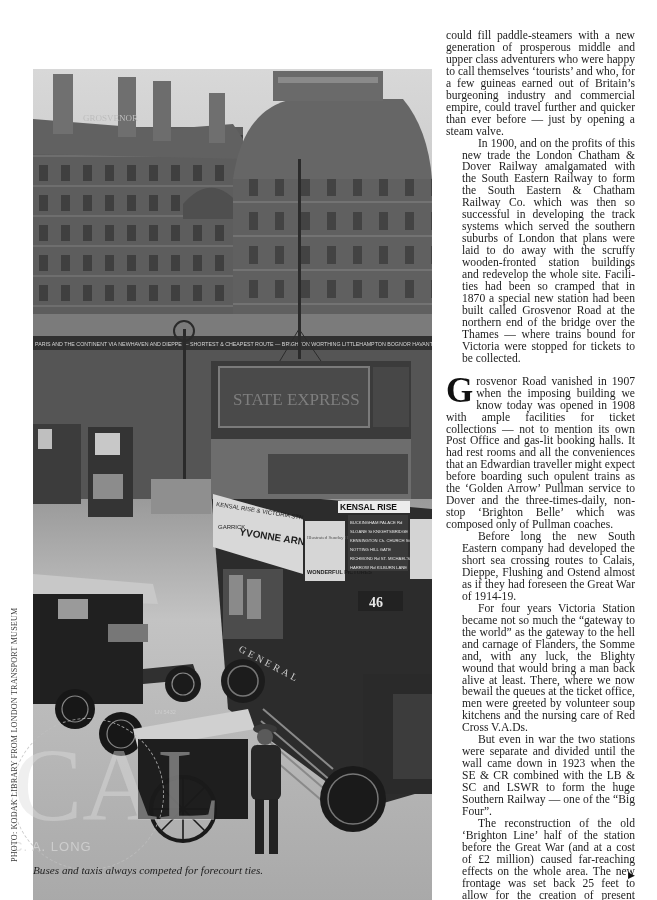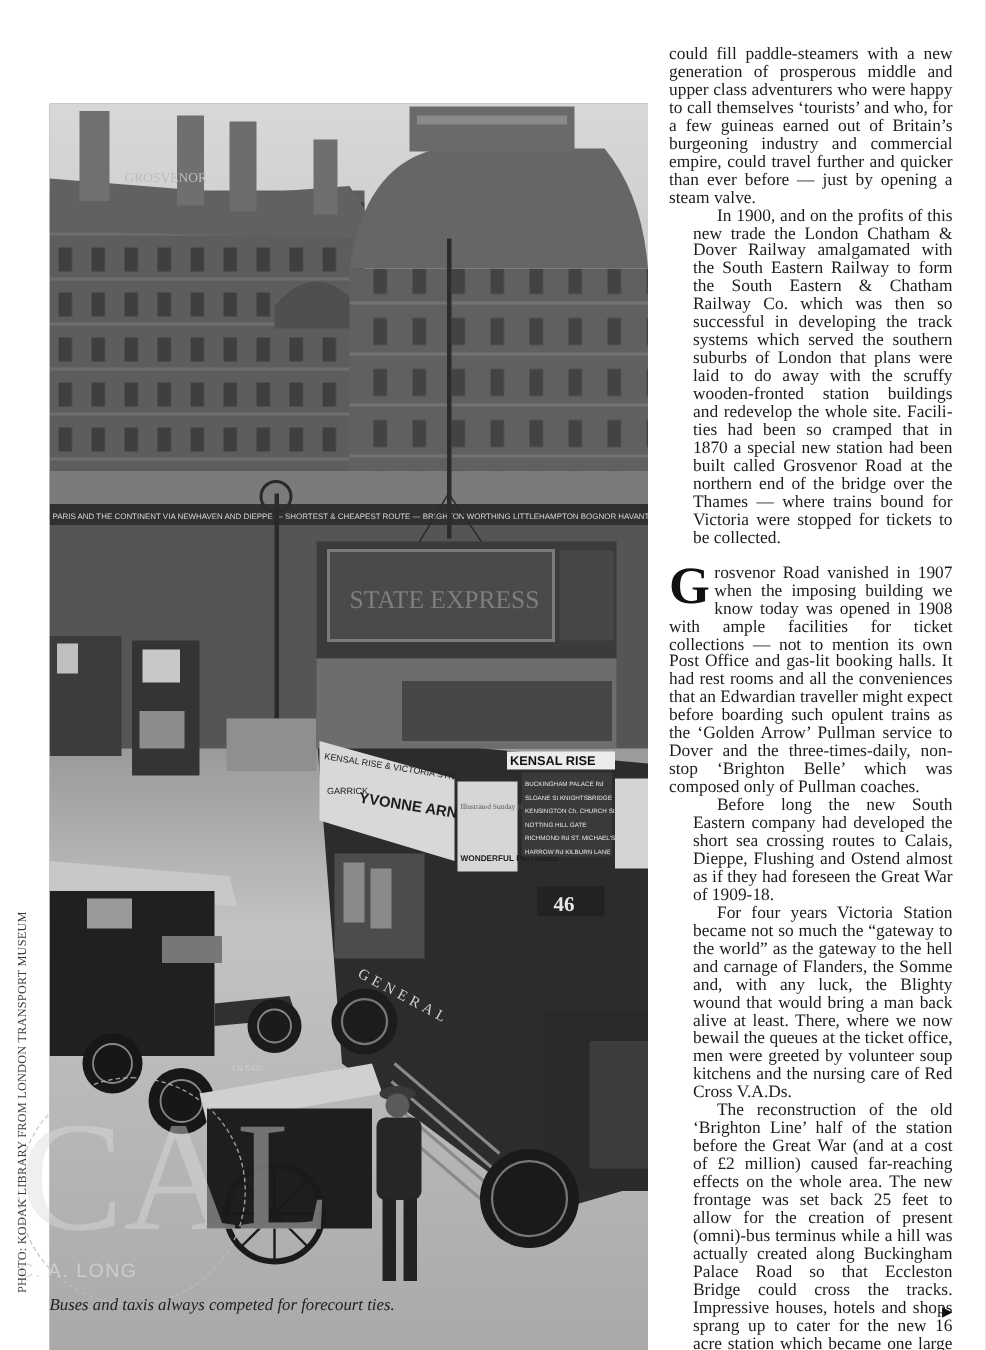--- a/index.html
+++ b/index.html
@@ -227,17 +227,18 @@
   <div class="wm-name">C. A. LONG</div>
 </div>
 
 <div class="credit">PHOTO: KODAK LIBRARY FROM LONDON TRANSPORT MUSEUM</div>
 <div class="caption">Buses and taxis always competed for forecourt ties.</div>
 
 <div class="column">
   <p>could fill paddle-steamers with a new gen­eration of prosperous middle and upper class adventurers who were happy to call themselves ‘tourists’ and who, for a few guineas earned out of Britain’s burgeoning industry and commercial empire, could travel further and quicker than ever before — just by opening a steam valve.</p>
   <p class="indent">In 1900, and on the profits of this new trade the London Chatham &amp; Dover Rail­way amalgamated with the South Eastern Railway to form the South Eastern &amp; Chatham Railway Co. which was then so successful in developing the track systems which served the southern suburbs of Lon­don that plans were laid to do away with the scruffy wooden-fronted station build­ings and redevelop the whole site. Facili­ties had been so cramped that in 1870 a special new station had been built called Grosvenor Road at the northern end of the bridge over the Thames — where trains bound for Victoria were stopped for tickets to be collected.</p>
   <p class="gap"><span class="dropcap">G</span><span>rosvenor Road vanished in 1907 when the imposing building we know today was opened in 1908 with ample facil­ities for ticket collections — not to mention its own Post Office and gas-lit booking halls. It had rest rooms and all the conveni­ences that an Edwardian traveller might expect before boarding such opulent trains as the ‘Golden Arrow’ Pullman service to Dover and the three-times-daily, non-stop ‘Brighton Belle’ which was composed only of Pullman coaches.</span></p>
-  <p class="indent">Before long the new South Eastern company had developed the short sea crossing routes to Calais, Dieppe, Flushing and Ostend almost as if they had foreseen the Great War of 1909-18.</p>
+  <p class="indent">Before long the new South Eastern company had developed the short sea crossing routes to Calais, Dieppe, Flushing and Ostend almost as if they had foreseen the Great War of 1914-19.</p>
   <p class="indent">For four years Victoria Station be­came not so much the “gateway to the world” as the gateway to the hell and car­nage of Flanders, the Somme and, with any luck, the Blighty wound that would bring a man back alive at least. There, where we now bewail the queues at the ticket office, men were greeted by volun­teer soup kitchens and the nursing care of Red Cross V.A.Ds.</p>
+  <p class="indent">But even in war the two stations were separate and divided until the wall came down in 1923 when the SE &amp; CR combined with the LB &amp; SC and LSWR to form the huge Southern Railway — one of the “Big Four”.</p>
   <p class="indent">The reconstruction of the old ‘Bright­on Line’ half of the station before the Great War (and at a cost of £2 million) caused far-reaching effects on the whole area. The new frontage was set back 25 feet to allow for the creation of present (omni)-bus terminus while a hill was actu­ally created along Buckingham Palace Road so that Eccleston Bridge could cross the tracks. Impressive houses, hotels and shops sprang up to cater for the new 16 acre station which became one large con­course when the dividing wall was removed — even though the two halves are still ar­chitecturally distinct.</p>
 </div>
 <div class="cont-arrow">▶</div>
 
 </body></html>

